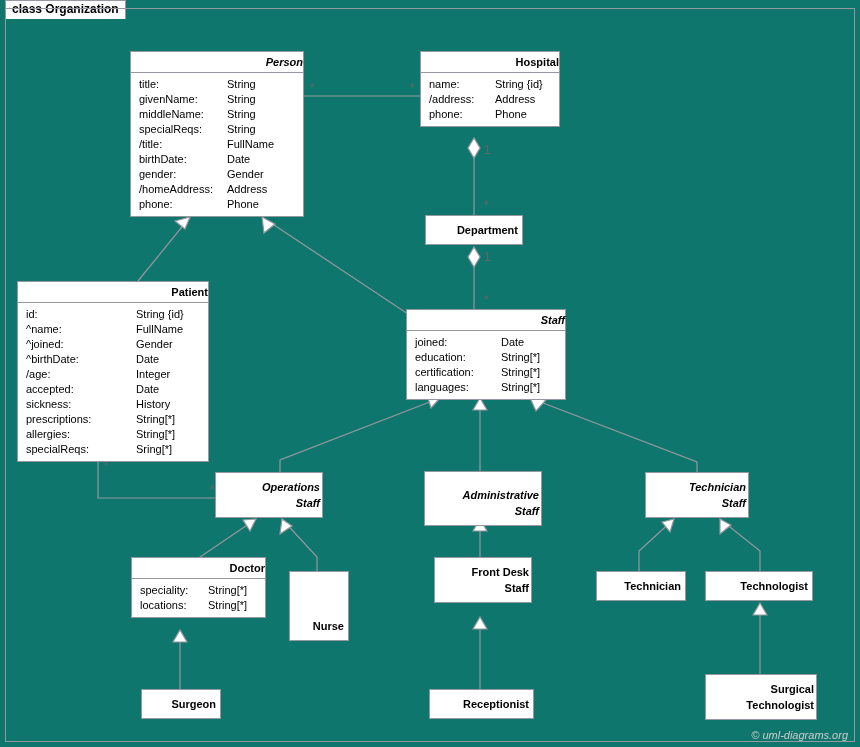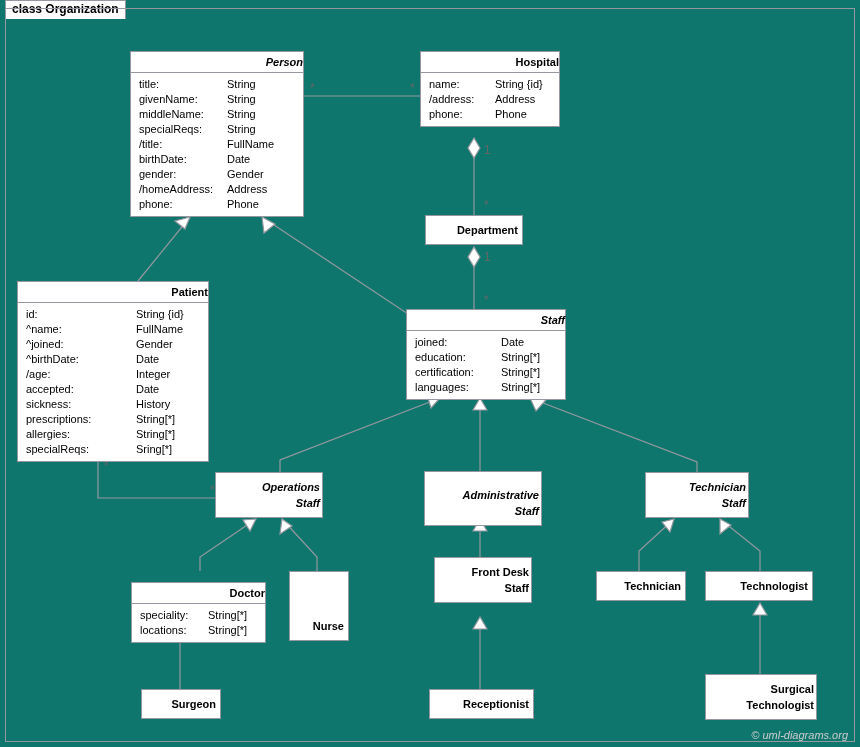--- a/index.html
+++ b/index.html
@@ -220,21 +220,21 @@
 </div>
 
 <div class="box" style="left:424px; top:471px; width:118px;">
   <div class="title noborder" style="padding:6px 2px;line-height:16px;margin-top:9px;"><span>Administrative</span><br><span>Staff</span></div>
 </div>
 
 <div class="box" style="left:645px; top:472px; width:104px;">
   <div class="title noborder" style="padding:6px 2px;line-height:16px;"><span>Technician</span><br><span>Staff</span></div>
 </div>
 
-<div class="box" style="left:131px; top:582px; width:135px;">
+<div class="box" style="left:131px; top:557px; width:135px;">
   <div class="title plain">Doctor</div>
   <div class="attrs small">
     <div class="row">
           <div style="width:68px">speciality:</div>
           <div>String[*]</div>
         </div>
     <div class="row">
           <div style="width:68px">locations:</div>
           <div>String[*]</div>
         </div>

